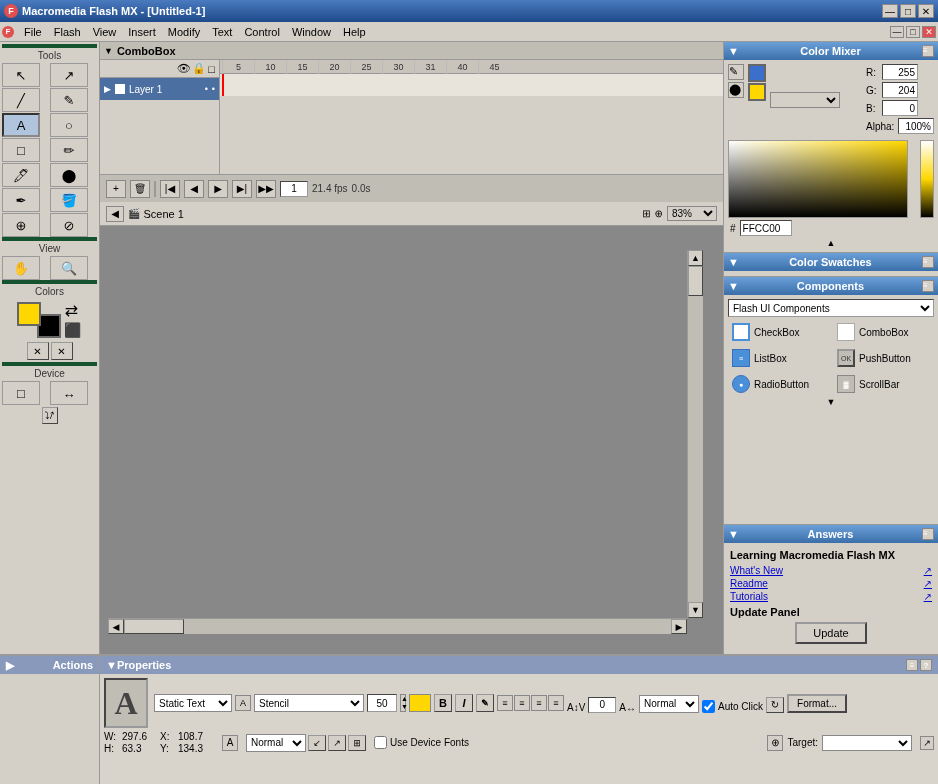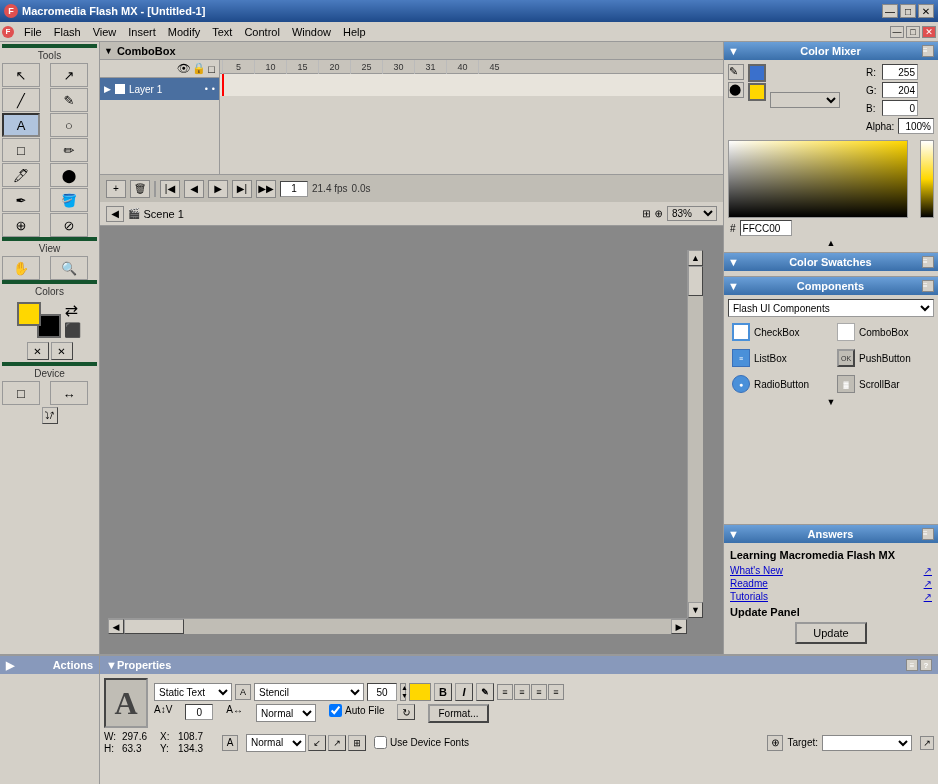--- a/index.html
+++ b/index.html
@@ -715,21 +715,21 @@
       <span>Properties</span>
       <div style="margin-left:auto;display:flex;gap:2px;">
         <div style="width:12px;height:12px;background:#d4d0c8;border:1px solid #888;display:flex;align-items:center;justify-content:center;font-size:8px;cursor:pointer;">≡</div>
         <div style="width:12px;height:12px;background:#d4d0c8;border:1px solid #888;display:flex;align-items:center;justify-content:center;font-size:8px;cursor:pointer;">?</div>
       </div>
     </div>
     <div class="props-body">
 
       <div class="props-row">
         <div class="big-A">A</div>
-        <div style="display:flex;flex-direction:column;gap:3px;">
+        <div style="display:flex;flex-direction:row;gap:3px;">
           <div style="display:flex;align-items:center;gap:3px;">
             <select class="props-select" style="width:78px;">
               <option>Static Text</option>
             </select>
             <div style="width:16px;height:16px;background:#d4d0c8;border:1px solid #888;display:flex;align-items:center;justify-content:center;font-size:9px;cursor:pointer;">A</div>
             <select class="props-select" style="width:110px;">
               <option>Stencil</option>
             </select>
             <input type="text" style="width: 30px; height: 18px; border: 1px inset rgb(153, 153, 153); background: white; text-align: center; font-size: 10px;" value="50">
             <div style="width:6px;height:18px;background:#d4d0c8;border:1px solid #888;display:flex;flex-direction:column;cursor:pointer;">
@@ -740,30 +740,30 @@
             <div class="format-btn B">B</div>
             <div class="format-btn I" style="font-style:italic;">I</div>
             <div class="format-btn" style="font-size:9px;">✎</div>
             <div class="align-btns">
               <div class="align-btn">≡</div>
               <div class="align-btn">≡</div>
               <div class="align-btn">≡</div>
               <div class="align-btn">≡</div>
             </div>
           </div>
-          <div style="display:flex;align-items:flex-start;gap:13px;">
+          <div style="display:flex;align-items:flex-end;gap:3px;">
             <span style="font-size:10px;">A↕V</span>
             <input type="text" style="width: 28px; height: 16px; border: 1px inset rgb(153, 153, 153); background: white; text-align: center; font-size: 10px;" value="0">
             <span style="font-size:10px;">A↔</span>
             <select class="props-select" style="width:60px;">
               <option>Normal</option>
             </select>
             <label class="kern-check">
               <input type="checkbox" checked="" style="">
-              <span>Auto File</span>
+              <span>Auto Click</span>
             </label>
             <div style="width:18px;height:16px;background:#d4d0c8;border:1px outset #999;display:flex;align-items:center;justify-content:center;font-size:10px;cursor:pointer;">↻</div>
             <button class="format-button">Format...</button>
           </div>
         </div>
       </div>
 
       <div class="props-row">
         <div style="display:flex;align-items:center;gap:8px;flex:1;">
 

